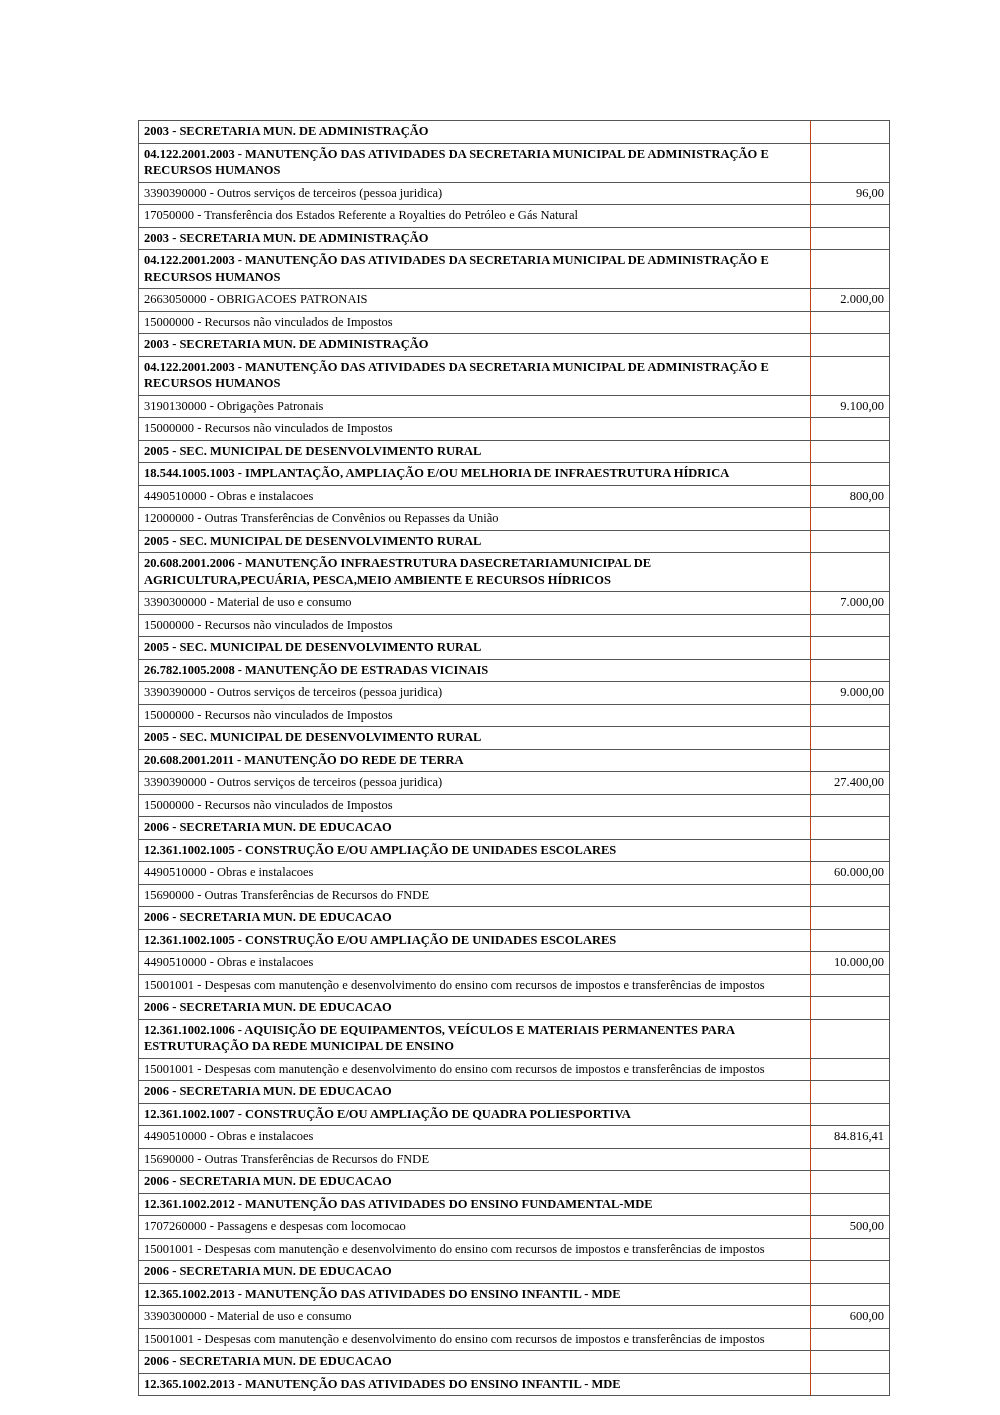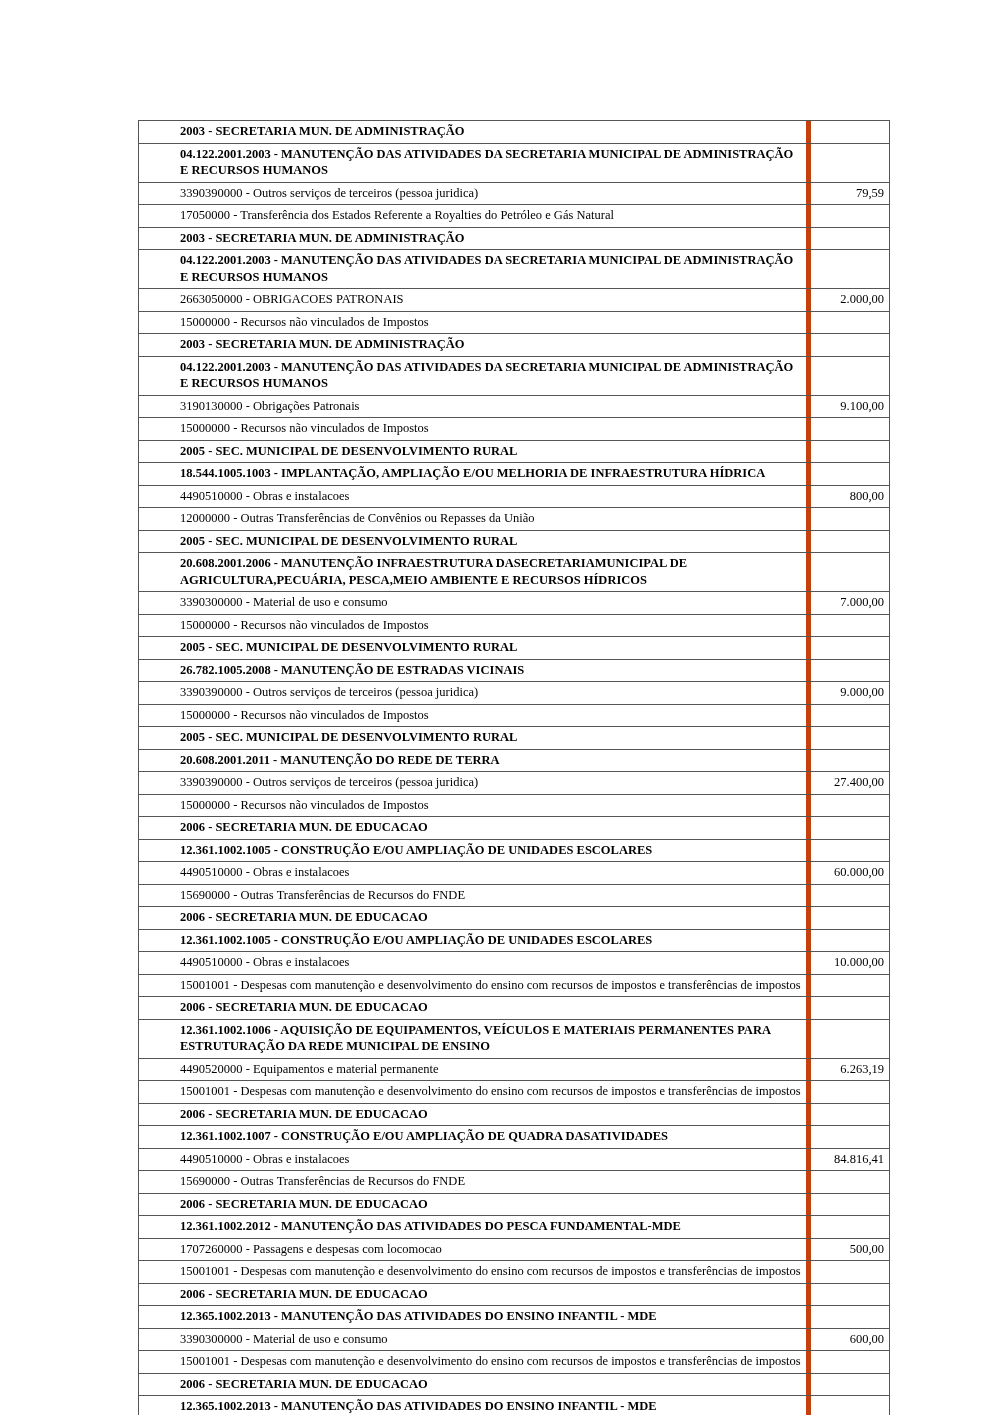--- a/index.html
+++ b/index.html
@@ -31,22 +31,21 @@
     background: #ffffff;
   }
   .row:first-child { margin-top: 0; }
   .cell {
     padding: 2px 5px 3px 5px;
     font-size: 12.5px;
     line-height: 1.32;
   }
   .cell.desc {
     flex: 1 1 auto;
-    border-right: 5px solid #c2410c;
-    margin-left: 36px;
+    border-right: 1px solid #c2410c;
   }
   .cell.value {
     flex: 0 0 68px;
     width: 68px;
     text-align: right;
     white-space: nowrap;
   }
   .row.bold .cell {
     font-weight: bold;
   }
@@ -59,21 +58,21 @@
       <div class="row bold">
         <div class="cell desc">2003 - SECRETARIA MUN. DE ADMINISTRAÇÃO</div>
         <div class="cell value"></div>
       </div>
       <div class="row bold">
         <div class="cell desc">04.122.2001.2003 - MANUTENÇÃO DAS ATIVIDADES DA SECRETARIA MUNICIPAL DE ADMINISTRAÇÃO E RECURSOS HUMANOS</div>
         <div class="cell value"></div>
       </div>
       <div class="row normal">
         <div class="cell desc">3390390000 - Outros serviços de terceiros (pessoa juridica)</div>
-        <div class="cell value">79,59</div>
+        <div class="cell value">96,00</div>
       </div>
       <div class="row normal">
         <div class="cell desc">17050000 - Transferência dos Estados Referente a Royalties do Petróleo e Gás Natural</div>
         <div class="cell value"></div>
       </div>
       <div class="row bold">
         <div class="cell desc">2003 - SECRETARIA MUN. DE ADMINISTRAÇÃO</div>
         <div class="cell value"></div>
       </div>
       <div class="row bold">
@@ -202,49 +201,45 @@
       </div>
       <div class="row bold">
         <div class="cell desc">2006 - SECRETARIA MUN. DE EDUCACAO</div>
         <div class="cell value"></div>
       </div>
       <div class="row bold">
         <div class="cell desc">12.361.1002.1006 - AQUISIÇÃO DE EQUIPAMENTOS, VEÍCULOS E MATERIAIS PERMANENTES PARA ESTRUTURAÇÃO DA REDE MUNICIPAL DE ENSINO</div>
         <div class="cell value"></div>
       </div>
       <div class="row normal">
-        <div class="cell desc">4490520000 - Equipamentos e material permanente</div>
-        <div class="cell value">6.263,19</div>
-      </div>
-      <div class="row normal">
-        <div class="cell desc">15001001 - Despesas com manutenção e desenvolvimento do ensino com recursos de impostos e transferências de impostos</div>
-        <div class="cell value"></div>
-      </div>
-      <div class="row bold">
-        <div class="cell desc">2006 - SECRETARIA MUN. DE EDUCACAO</div>
-        <div class="cell value"></div>
-      </div>
-      <div class="row bold">
-        <div class="cell desc">12.361.1002.1007 - CONSTRUÇÃO E/OU AMPLIAÇÃO DE QUADRA DASATIVIDADES</div>
+        <div class="cell desc">15001001 - Despesas com manutenção e desenvolvimento do ensino com recursos de impostos e transferências de impostos</div>
+        <div class="cell value"></div>
+      </div>
+      <div class="row bold">
+        <div class="cell desc">2006 - SECRETARIA MUN. DE EDUCACAO</div>
+        <div class="cell value"></div>
+      </div>
+      <div class="row bold">
+        <div class="cell desc">12.361.1002.1007 - CONSTRUÇÃO E/OU AMPLIAÇÃO DE QUADRA POLIESPORTIVA</div>
         <div class="cell value"></div>
       </div>
       <div class="row normal">
         <div class="cell desc">4490510000 - Obras e instalacoes</div>
         <div class="cell value">84.816,41</div>
       </div>
       <div class="row normal">
         <div class="cell desc">15690000 - Outras Transferências de Recursos do FNDE</div>
         <div class="cell value"></div>
       </div>
       <div class="row bold">
         <div class="cell desc">2006 - SECRETARIA MUN. DE EDUCACAO</div>
         <div class="cell value"></div>
       </div>
       <div class="row bold">
-        <div class="cell desc">12.361.1002.2012 - MANUTENÇÃO DAS ATIVIDADES DO PESCA FUNDAMENTAL-MDE</div>
+        <div class="cell desc">12.361.1002.2012 - MANUTENÇÃO DAS ATIVIDADES DO ENSINO FUNDAMENTAL-MDE</div>
         <div class="cell value"></div>
       </div>
       <div class="row normal">
         <div class="cell desc">1707260000 - Passagens e despesas com locomocao</div>
         <div class="cell value">500,00</div>
       </div>
       <div class="row normal">
         <div class="cell desc">15001001 - Despesas com manutenção e desenvolvimento do ensino com recursos de impostos e transferências de impostos</div>
         <div class="cell value"></div>
       </div>

